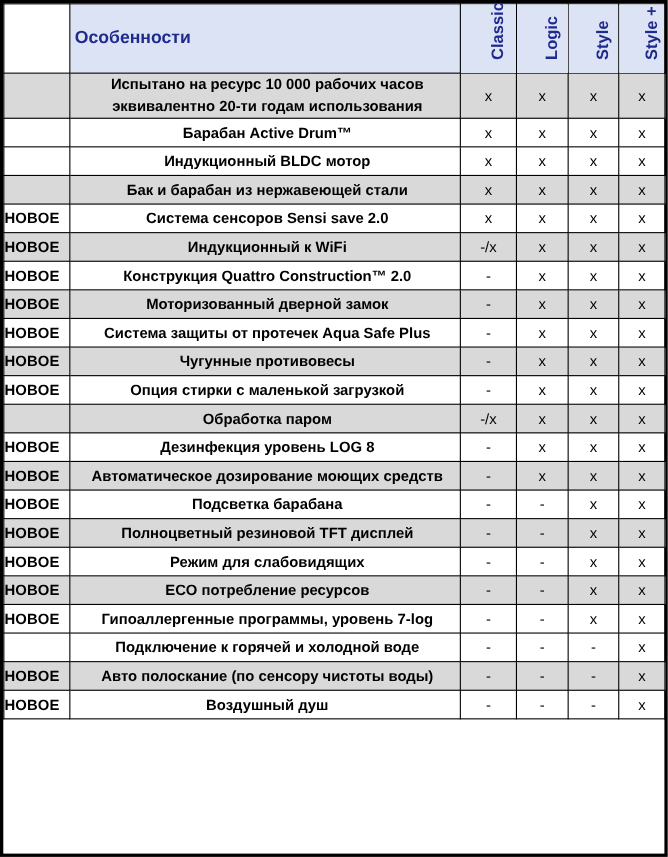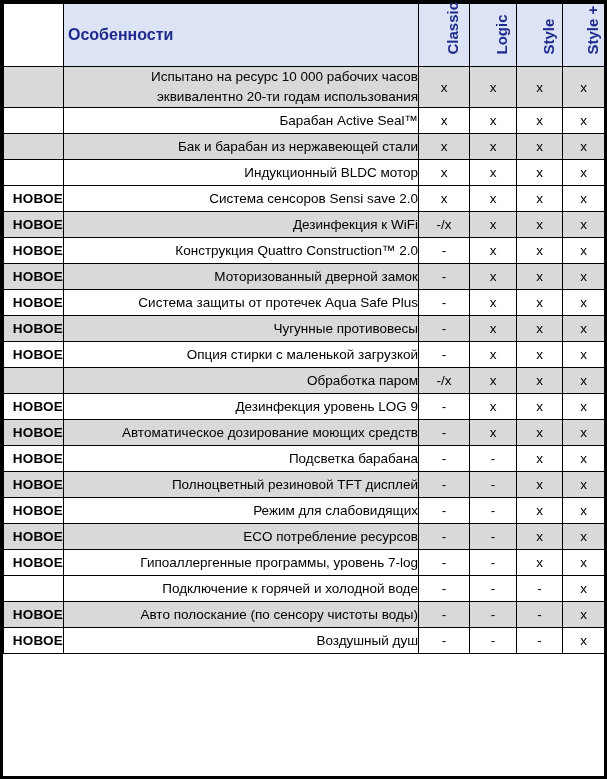--- a/index.html
+++ b/index.html
@@ -58,29 +58,30 @@
       transform-origin: 0 0;
       transform: rotate(-90deg) translate(0, -50%);
       font-size: 15px;
     }
     tr.row td { height: 25px; font-size: 13.5px; }
     tr.row.two td { height: 40px; }
     tr.row.gray td { background: #d9d9d9; }
     tr.row td.tag { background: #fff; }
     tr.row.gray td.tag { background: #d9d9d9; }
     td.tag {
-      text-align: right;
+      text-align: left;
       font-size: 8px;
       font-weight: bold;
       letter-spacing: 0.2px;
     }
     td.feat {
-      text-align: right;
+      text-align: center;
       padding-left: 4px;
       line-height: 20px;
+      font-weight: bold;
     }
     td.val { text-align: center; font-size: 14px; }
   </style>
 </head>
 <body>
 
 <div class="sheet">
   <table>
     <colgroup>
       <col class="c-tag">
@@ -120,53 +121,53 @@
         <tr class="row gray two">
           <td class="tag"></td>
           <td class="feat">Испытано на ресурс 10 000 рабочих часов эквивалентно 20-ти годам использования</td>
           <td class="val">x</td>
           <td class="val">x</td>
           <td class="val">x</td>
           <td class="val">x</td>
         </tr>
         <tr class="row">
           <td class="tag"></td>
-          <td class="feat">Барабан Active Seal™</td>
+          <td class="feat">Барабан Active Drum™</td>
+          <td class="val">x</td>
+          <td class="val">x</td>
+          <td class="val">x</td>
+          <td class="val">x</td>
+        </tr>
+        <tr class="row">
+          <td class="tag"></td>
+          <td class="feat">Индукционный BLDC мотор</td>
           <td class="val">x</td>
           <td class="val">x</td>
           <td class="val">x</td>
           <td class="val">x</td>
         </tr>
         <tr class="row gray">
           <td class="tag"></td>
           <td class="feat">Бак и барабан из нержавеющей стали</td>
           <td class="val">x</td>
           <td class="val">x</td>
           <td class="val">x</td>
           <td class="val">x</td>
         </tr>
         <tr class="row">
-          <td class="tag"></td>
-          <td class="feat">Индукционный BLDC мотор</td>
-          <td class="val">x</td>
-          <td class="val">x</td>
-          <td class="val">x</td>
-          <td class="val">x</td>
-        </tr>
-        <tr class="row">
           <td class="tag">НОВОЕ</td>
           <td class="feat">Система сенсоров Sensi save 2.0</td>
           <td class="val">x</td>
           <td class="val">x</td>
           <td class="val">x</td>
           <td class="val">x</td>
         </tr>
         <tr class="row gray">
           <td class="tag">НОВОЕ</td>
-          <td class="feat">Дезинфекция к WiFi</td>
+          <td class="feat">Индукционный к WiFi</td>
           <td class="val">-/x</td>
           <td class="val">x</td>
           <td class="val">x</td>
           <td class="val">x</td>
         </tr>
         <tr class="row">
           <td class="tag">НОВОЕ</td>
           <td class="feat">Конструкция Quattro Construction™ 2.0</td>
           <td class="val">-</td>
           <td class="val">x</td>
@@ -208,21 +209,21 @@
         <tr class="row gray">
           <td class="tag"></td>
           <td class="feat">Обработка паром</td>
           <td class="val">-/x</td>
           <td class="val">x</td>
           <td class="val">x</td>
           <td class="val">x</td>
         </tr>
         <tr class="row">
           <td class="tag">НОВОЕ</td>
-          <td class="feat">Дезинфекция уровень LOG 9</td>
+          <td class="feat">Дезинфекция уровень LOG 8</td>
           <td class="val">-</td>
           <td class="val">x</td>
           <td class="val">x</td>
           <td class="val">x</td>
         </tr>
         <tr class="row gray">
           <td class="tag">НОВОЕ</td>
           <td class="feat">Автоматическое дозирование моющих средств</td>
           <td class="val">-</td>
           <td class="val">x</td>

